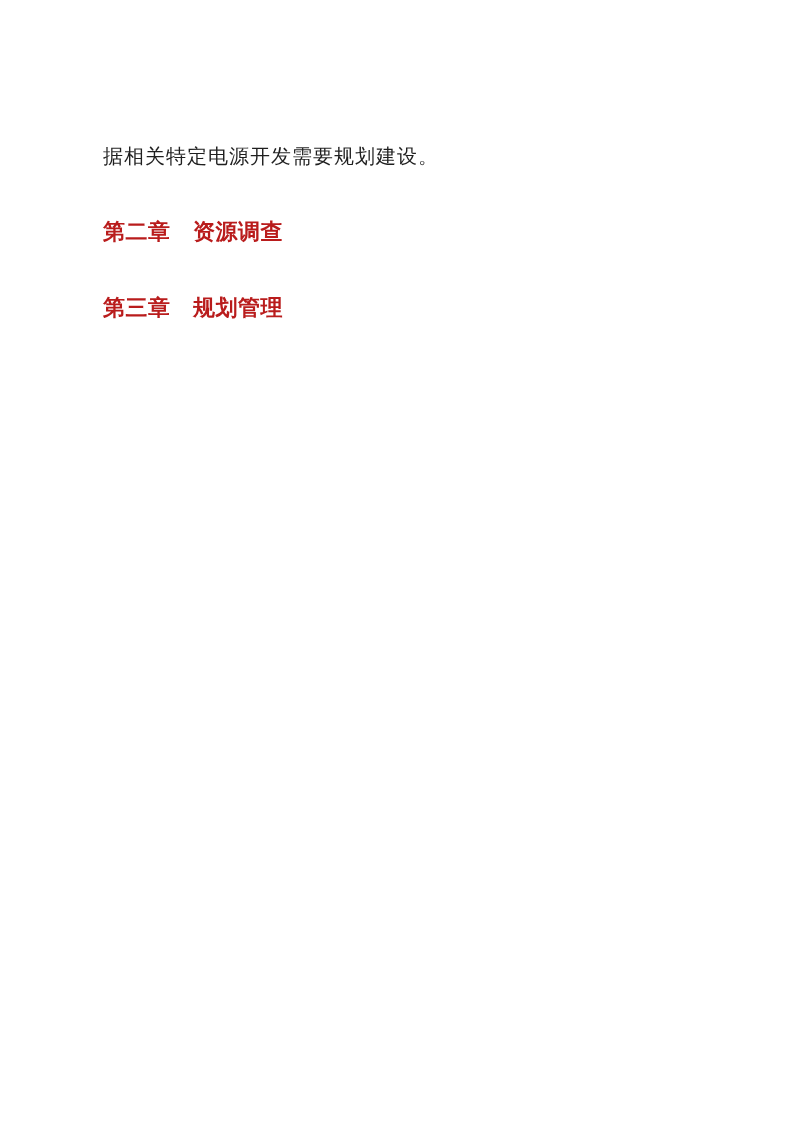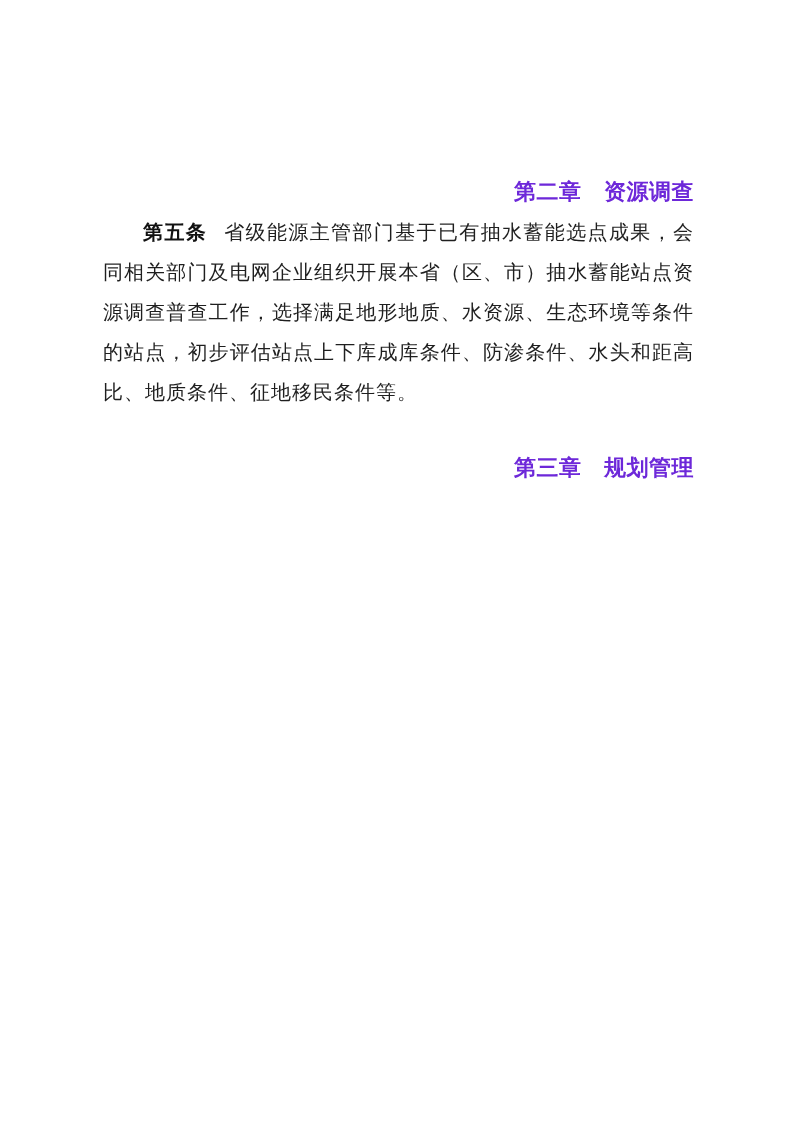--- a/index.html
+++ b/index.html
@@ -39,37 +39,37 @@
     font-weight: bold;
     margin-right: 0.85em;
     font-family: "Liberation Sans", "DejaVu Sans", sans-serif;
     color: #111111;
   }
   .chapter {
     margin: 36px 0 0 0;
     font-size: 22px;
     line-height: 40px;
     font-weight: bold;
-    text-align: right;
+    text-align: left;
     text-indent: 0;
     letter-spacing: 0.5px;
-    color: #6d28d9;
+    color: #b91c1c;
     font-family: "Liberation Sans", "DejaVu Sans", sans-serif;
   }
 </style>
 </head>
 <body>
 
 <div class="page">
   <div class="content">
 
+    <p class="body-par no-indent">据相关特定电源开发需要规划建设。</p>
 
     <h2 class="chapter">第二章　资源调查</h2>
 
-    <p class="body-par"><span class="article-label">第五条</span><span>省级能源主管部门基于已有抽水蓄能选点成果，会同相关部门及电网企业组织开展本省（区、市）抽水蓄能站点资源调查普查工作，选择满足地形地质、水资源、生态环境等条件的站点，初步评估站点上下库成库条件、防渗条件、水头和距高比、地质条件、征地移民条件等。</span></p>
 
 
 
     <h2 class="chapter">第三章　规划管理</h2>
 
 
   </div>
 </div>
 
 </body></html>

